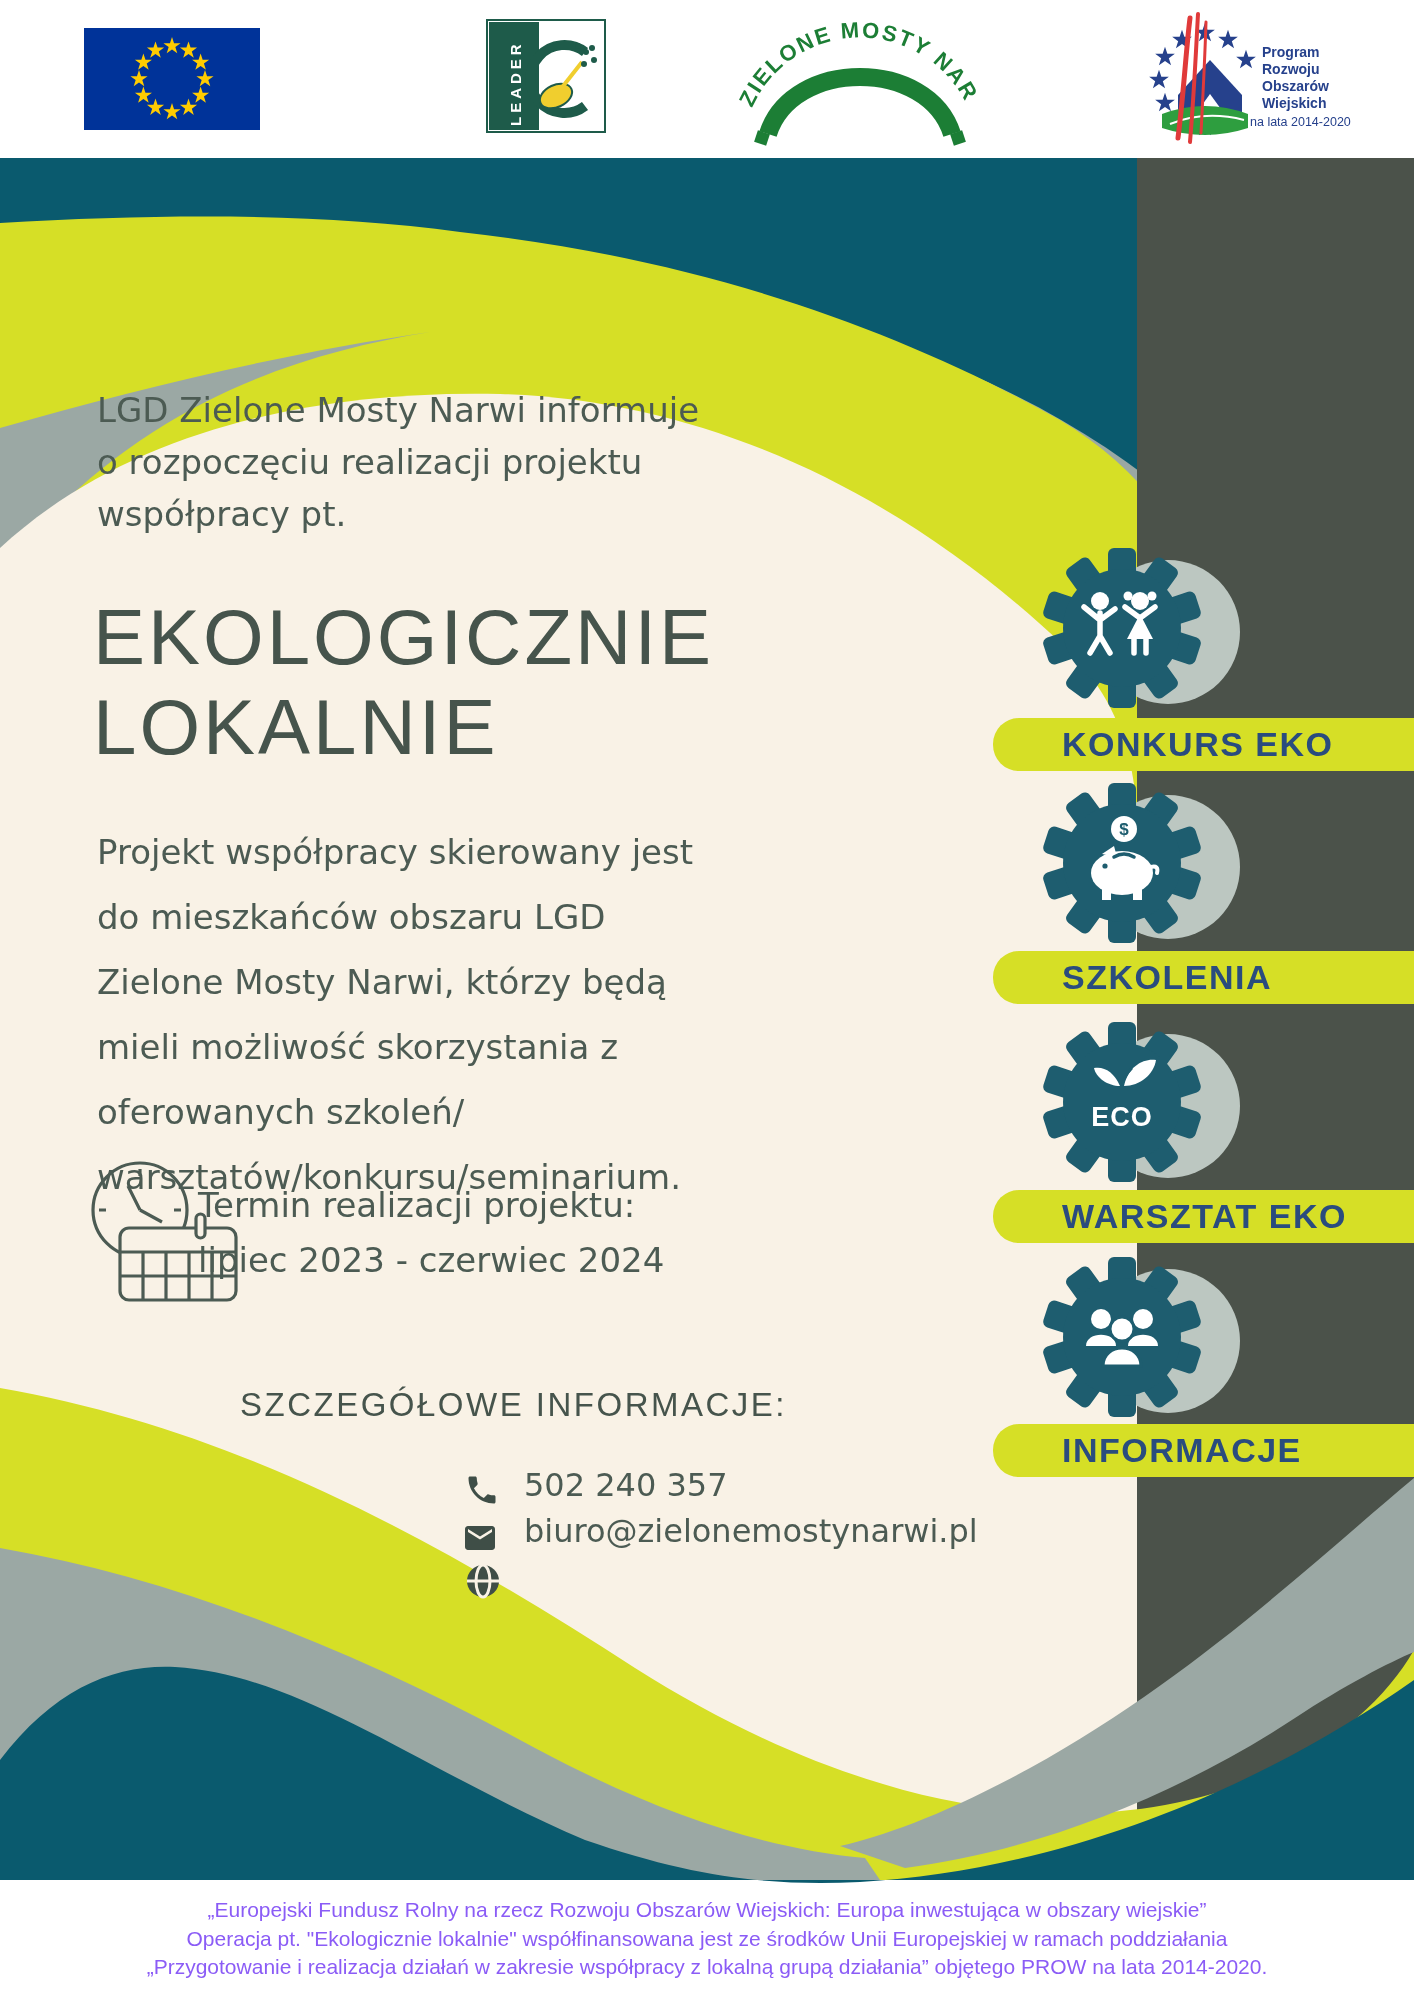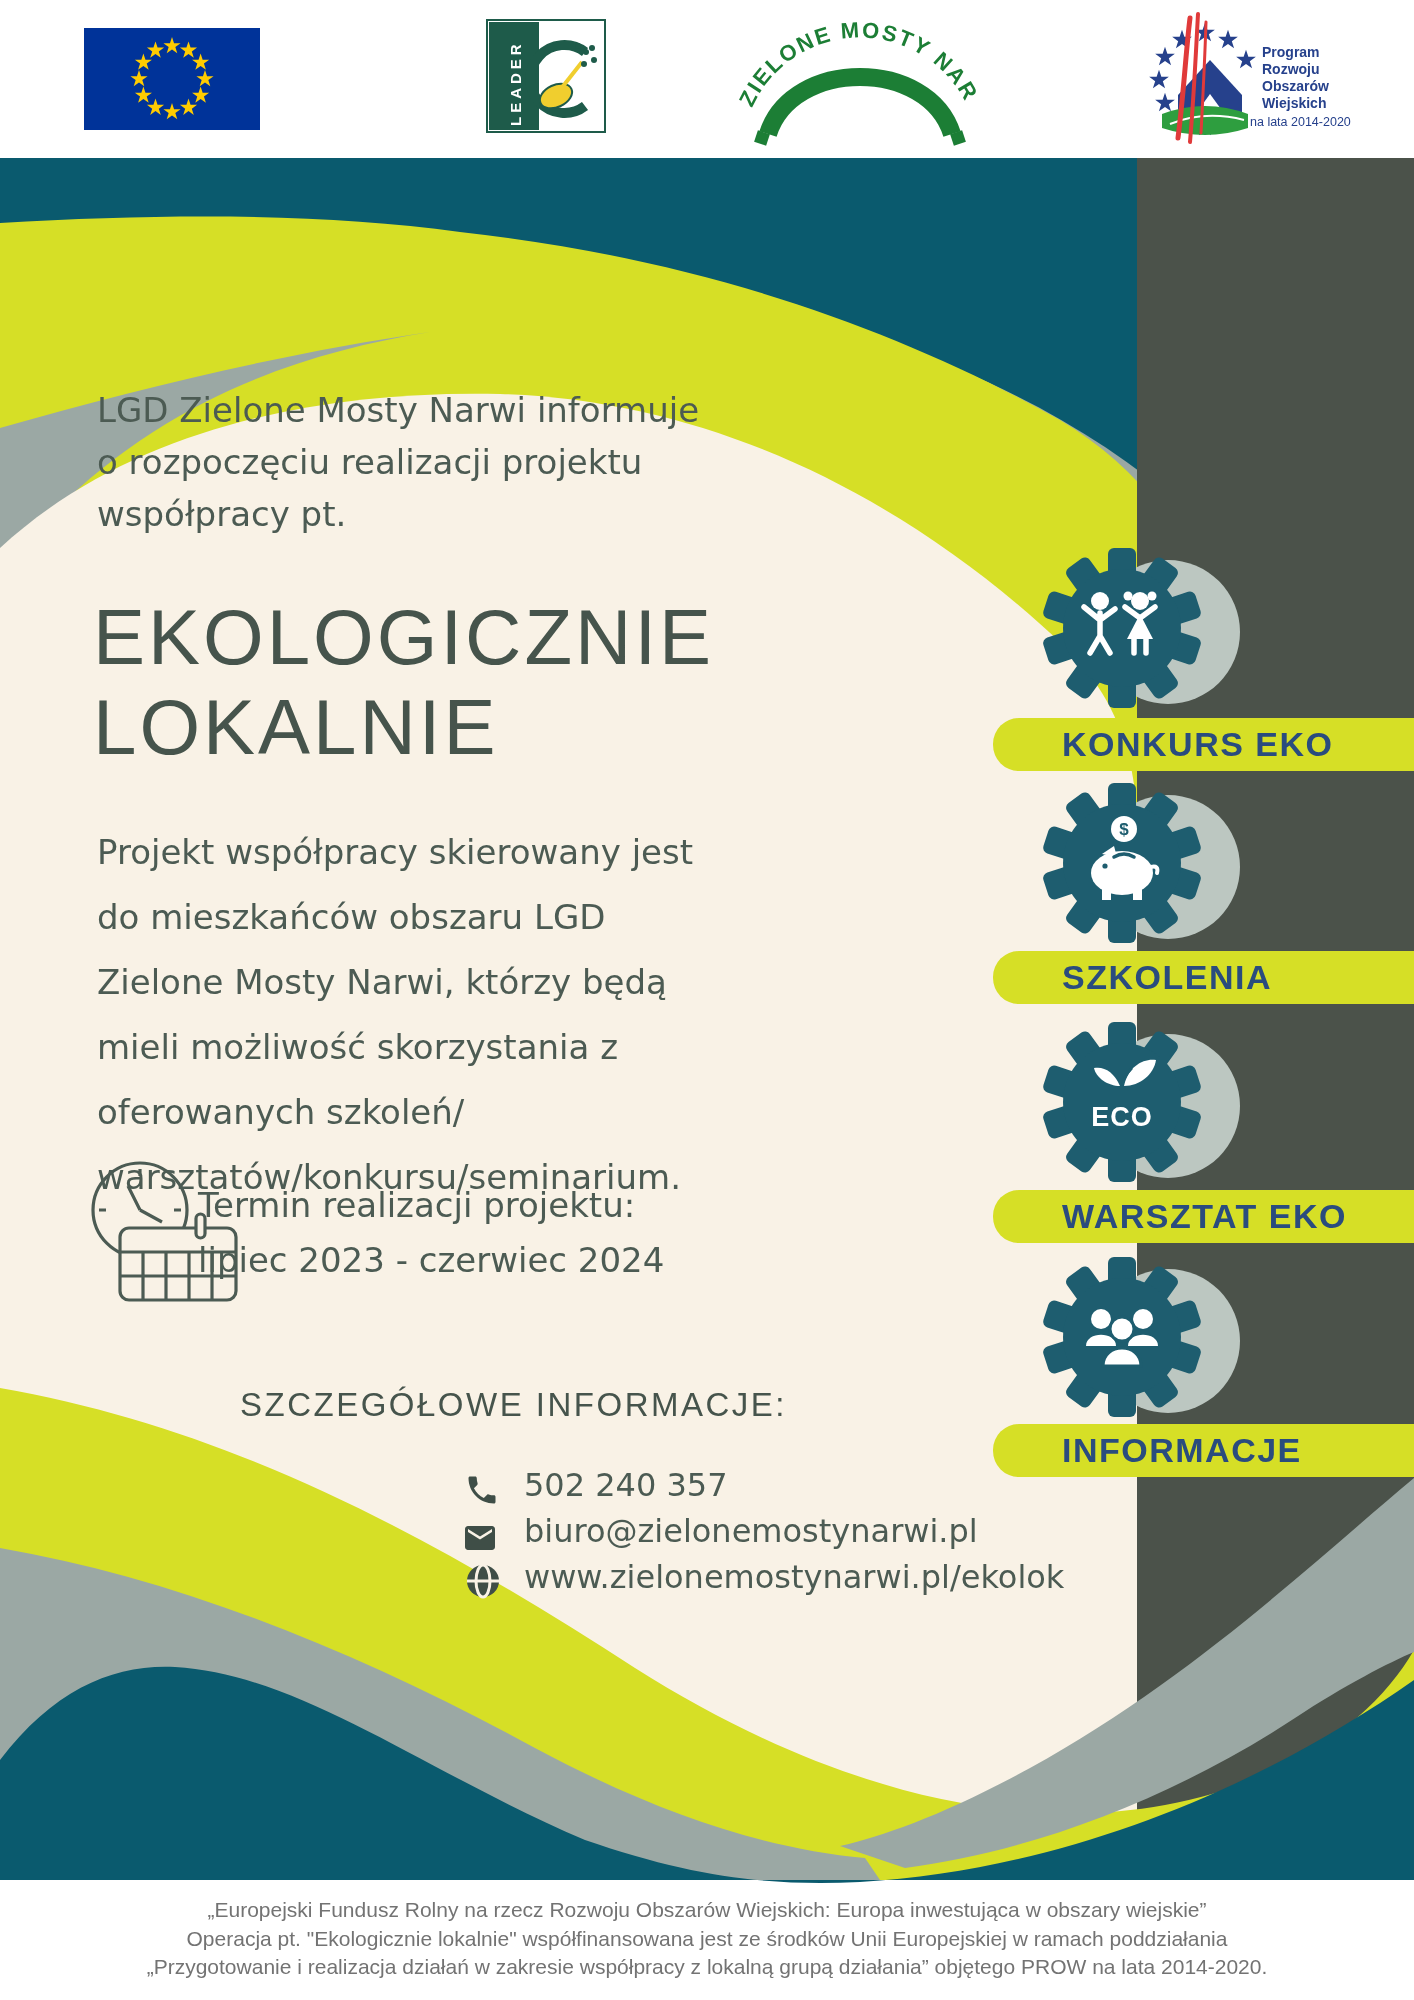--- a/index.html
+++ b/index.html
@@ -17,21 +17,21 @@
   .schedule{left:198px;top:1178px;font-size:34px;line-height:55px;color:#4C5B53;
         font-family:"DejaVu Sans",sans-serif;}
   .info-heading{left:240px;top:1386px;font-size:33px;font-weight:normal;letter-spacing:2.5px;
         color:#46544C;}
   .contact{left:462px;top:1466px;display:flex;flex-direction:column;}
   .contact-row{display:flex;align-items:flex-start;height:46px;gap:22px;}
   .contact-row .txt{font-size:32px;color:#4C5B53;font-family:"DejaVu Sans",sans-serif;}
   .pill-label{left:1062px;width:352px;height:59px;line-height:53px;font-size:34px;
         font-weight:bold;letter-spacing:1.5px;color:#2A4C7E;}
   .footer{left:0;top:1896px;width:1414px;text-align:center;font-size:21px;line-height:28.5px;
-        color:#737373;}
+        color:#8b5cf6;}
 </style>
 </head>
 <body>
 
 <div class="page">
 
 <svg class="bg" width="1414" height="2000" viewBox="0 0 1414 2000">
   <defs>
     <path id="star" d="M0,-9 L2.06,-2.83 L8.56,-2.78 L3.33,1.08 L5.29,7.28 L0,3.5 L-5.29,7.28 L-3.33,1.08 L-8.56,-2.78 L-2.06,-2.83 Z"></path>
     <g id="gear">
@@ -252,24 +252,20 @@
 
   <div class="abs contact">
     <div class="contact-row">
       <span style="width:40px"></span>
       <span class="txt">502 240 357</span>
     </div>
     <div class="contact-row">
       <span style="width:40px"></span>
       <span class="txt">biuro@zielonemostynarwi.pl</span>
     </div>
-    <div class="contact-row">
-      <span style="width:40px"></span>
-      <span class="txt">www.zielonemostynarwi.pl/ekolok</span>
-    </div>
   </div>
 
   <div class="abs pill-label" style="top:718px">KONKURS EKO</div>
   <div class="abs pill-label" style="top:951px">SZKOLENIA</div>
   <div class="abs pill-label" style="top:1190px">WARSZTAT EKO</div>
   <div class="abs pill-label" style="top:1424px">INFORMACJE</div>
 
   <div class="abs footer">
     <div>„Europejski Fundusz Rolny na rzecz Rozwoju Obszarów Wiejskich: Europa inwestująca w obszary wiejskie”</div>
     <div>Operacja pt. "Ekologicznie lokalnie" współfinansowana jest ze środków Unii Europejskiej w ramach poddziałania</div>

